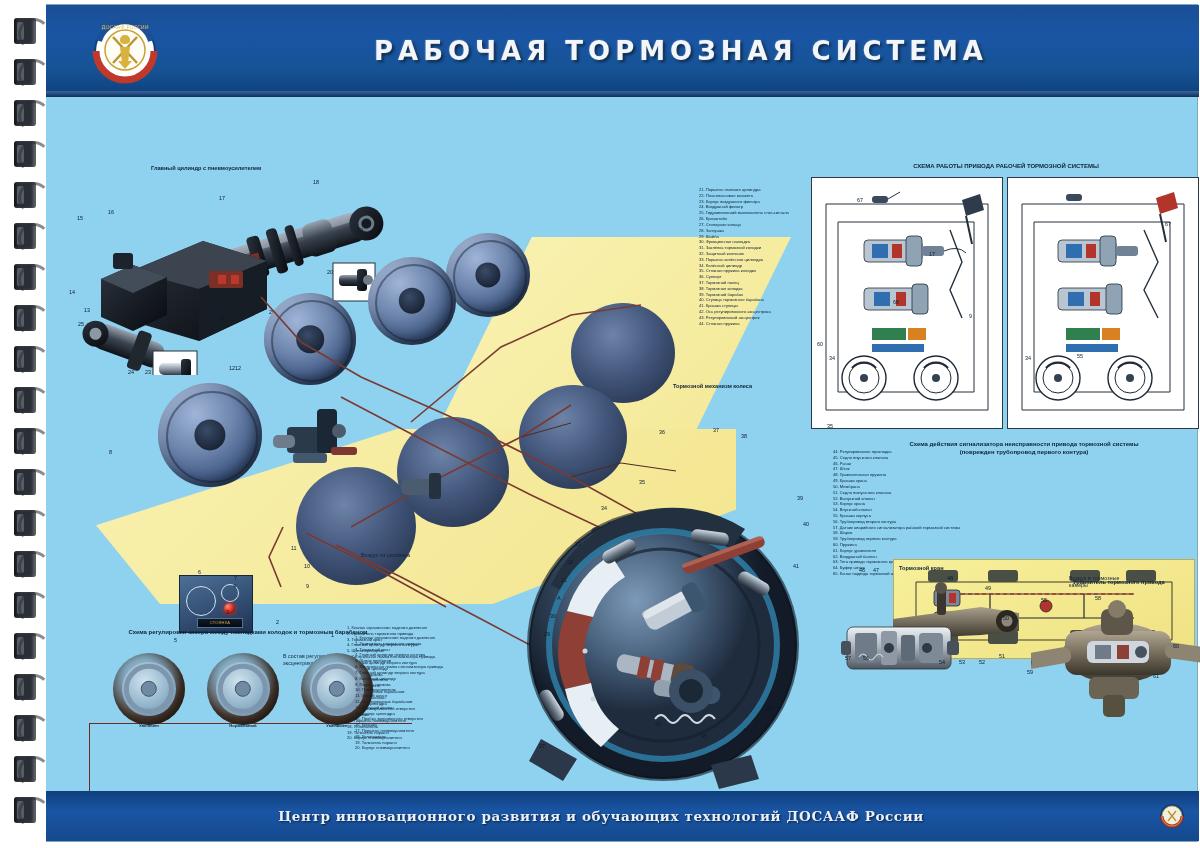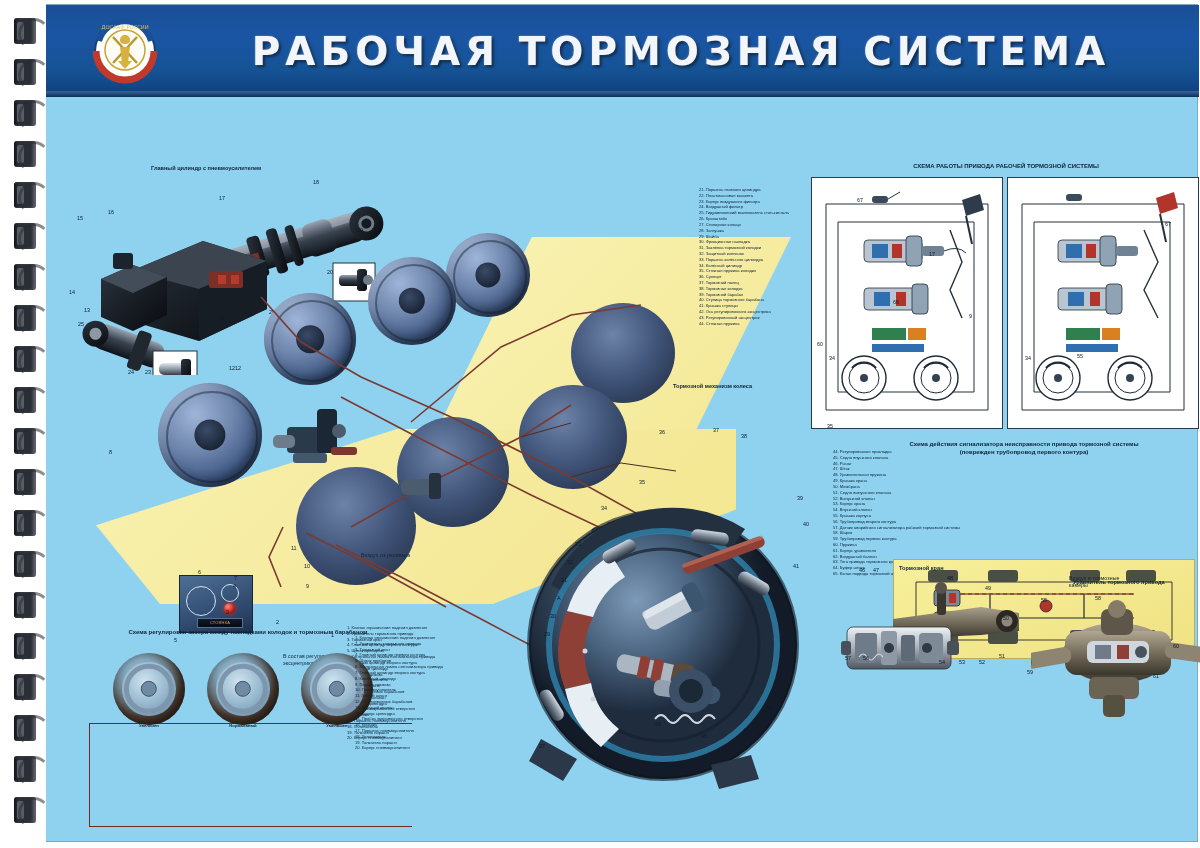--- a/index.html
+++ b/index.html
@@ -23,21 +23,21 @@
   
   #header{position:absolute;left:0;top:0;width:1158px;height:92px;
           background:linear-gradient(180deg,#1b4f96 0%,#1a55a4 35%,#155395 70%,#0e3f7c 100%);
           overflow:hidden;}
   #header::after{content:"";position:absolute;left:0;bottom:0;width:100%;height:6px;
                  background:linear-gradient(180deg,rgba(255,255,255,.18),rgba(0,0,0,.25));}
   #emblem{position:absolute;left:50px;top:12px;width:68px;height:68px;}
   #title{position:absolute;left:150px;top:0;width:980px;height:92px;
          display:flex;align-items:center;justify-content:center;
          color:#f2f6fb;font-family:"DejaVu Sans",sans-serif;font-weight:bold;
-         font-size:39px;letter-spacing:5px;
+         font-size:26px;letter-spacing:5px;
          text-shadow:2px 2px 3px rgba(0,0,0,.55), 0 0 2px rgba(255,255,255,.4);
          white-space:nowrap;}
 
   
   #footer{position:absolute;left:0;bottom:0;width:1158px;height:50px;
           background:linear-gradient(180deg,#0e3f7c 0%,#1a55a4 40%,#14498c 100%);}
   #footer-text{position:absolute;left:0;top:0;width:1120px;height:50px;
                display:flex;align-items:center;justify-content:center;
                color:#eaf1fa;font-family:"DejaVu Serif",serif;font-weight:bold;
                font-size:13.5px;letter-spacing:.6px;
@@ -775,20 +775,30 @@
           <div>15. Пробка заправочного отверстия</div>
           <div>16. Крышка</div>
           <div>17. Поршень пневмоусилителя</div>
           <div>18. Уплотнитель</div>
           <div>19. Толкатель поршня</div>
           <div>20. Корпус пневмоусилителя</div>
         </div>
 
     </div>
 
+    <div id="footer">
+      <div id="footer-text">Центр инновационного развития и обучающих технологий ДОСААФ России</div>
+      <svg id="footer-emblem" viewBox="0 0 26 26">
+        <circle cx="13" cy="13" r="12" fill="#0e3f7c"></circle>
+        <circle cx="13" cy="13" r="10" fill="#f2efe2"></circle>
+        <path d="M3 13a10 10 0 0 0 20 0" fill="none" stroke="#c0392b" stroke-width="3"></path>
+        <path d="M9 8 L17 18 M17 8 L9 18" stroke="#b8952f" stroke-width="1.4"></path>
+        <circle cx="13" cy="13" r="10" fill="none" stroke="#c9a232" stroke-width=".8"></circle>
+      </svg>
+    </div>
 
   </div>
 
   <div id="binding">
       <div class="coil" style="top: 18px;"></div>
       <div class="coil-arc" style="top: 18px; left: 18px;"></div>
       <div class="coil" style="top: 59px;"></div>
       <div class="coil-arc" style="top: 59px; left: 18px;"></div>
       <div class="coil" style="top: 100px;"></div>
       <div class="coil-arc" style="top: 100px; left: 18px;"></div>

